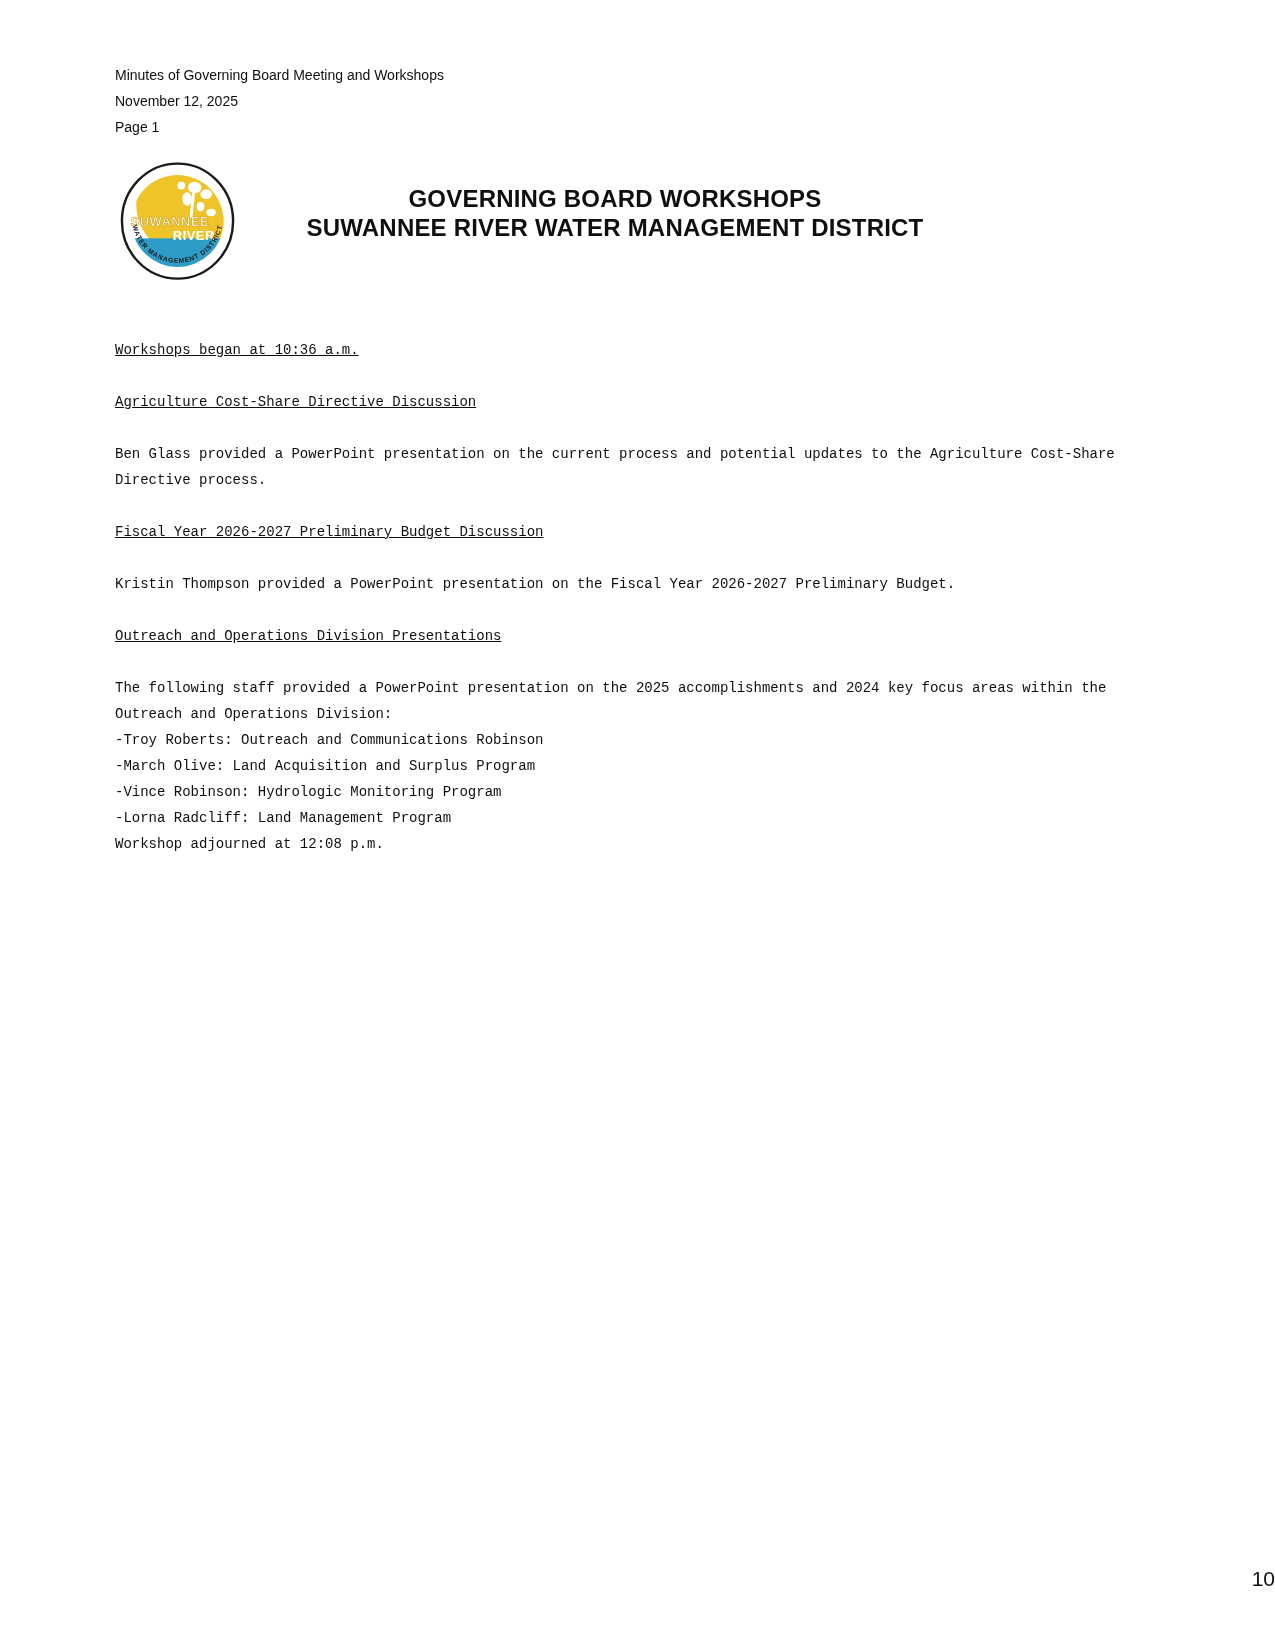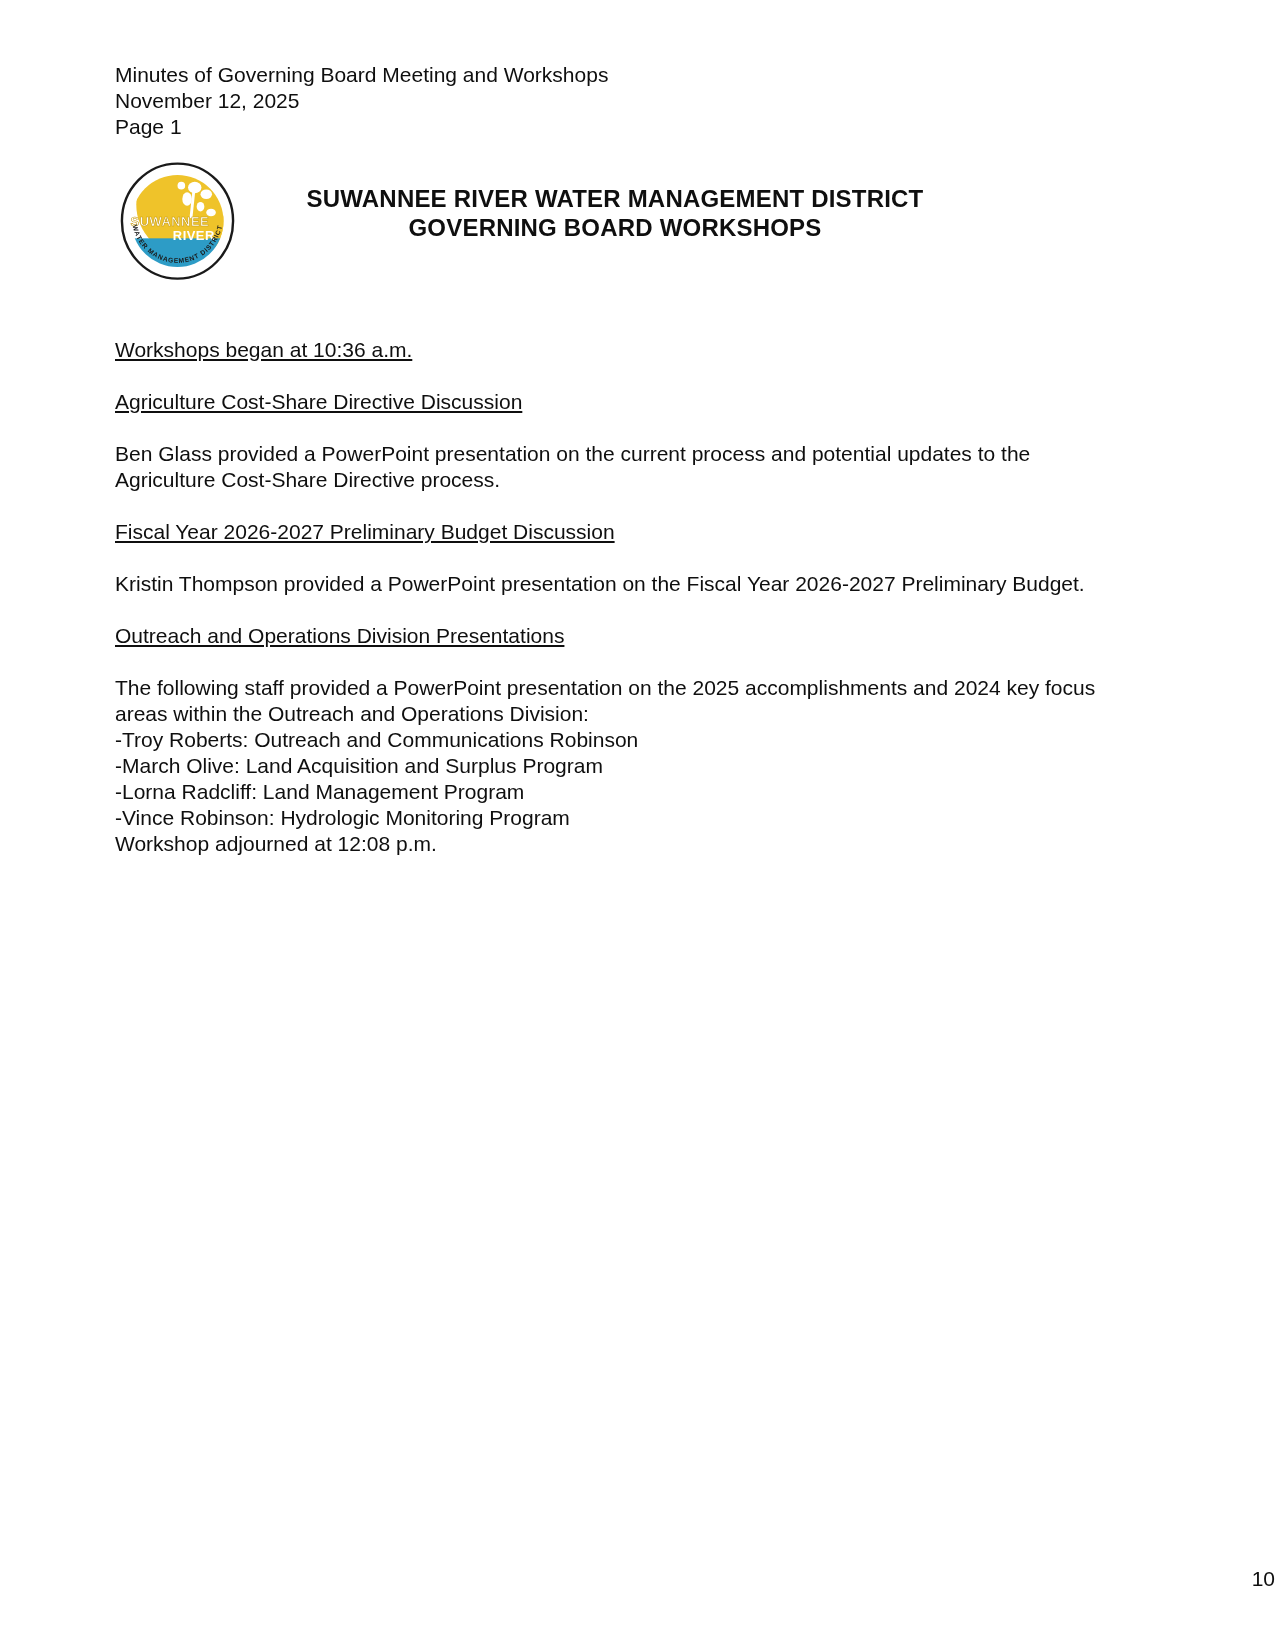--- a/index.html
+++ b/index.html
@@ -9,21 +9,21 @@
     background: #ffffff;
     color: #0f0f0f;
     font-family: "Liberation Sans", sans-serif;
     position: relative;
     overflow: hidden;
   }
   .doc-header {
     position: absolute;
     left: 115px;
     top: 62px;
-    font-size: 21px;
+    font-size: 14px;
     line-height: 26px;
   }
   .logo-title-row {
     position: absolute;
     left: 120px;
     top: 162px;
     display: flex;
     align-items: flex-start;
   }
   .seal {
@@ -38,22 +38,23 @@
     font-weight: bold;
     font-size: 24px;
     line-height: 29px;
     letter-spacing: 0.2px;
   }
   .doc-body {
     position: absolute;
     left: 115px;
     top: 337px;
     width: 1000px;
-    font-size: 21px;
+    font-size: 14px;
     line-height: 26px;
+    font-family: Liberation Mono, monospace;
   }
   .doc-body p { margin: 0; }
   .spacer-line { height: 26px; }
   .underlined { text-decoration: underline; }
   .list-line { margin: 0; }
   .closing-line { margin-top: 144px; }
   .page-number {
     position: absolute;
     left: 0;
     width: 100%;
@@ -104,22 +105,22 @@
       <ellipse cx="88" cy="77" rx="6" ry="3" fill="#EFC32A"></ellipse>
     </g>
 
     <text x="52" y="66" text-anchor="middle" font-family="Liberation Sans, sans-serif" font-size="13.5" font-weight="bold" fill="#ffffff" stroke="#c79a10" stroke-width="0.6" letter-spacing="0.5">SUWANNEE</text>
     <text x="77" y="81" text-anchor="middle" font-family="Liberation Sans, sans-serif" font-size="13.5" font-weight="bold" fill="#ffffff" letter-spacing="0.5">RIVER</text>
     <text font-family="Liberation Sans, sans-serif" font-size="7" font-weight="bold" fill="#1a1a1a" letter-spacing="0.8">
       <textPath href="#arcPath" startOffset="50%" text-anchor="middle">WATER MANAGEMENT DISTRICT</textPath>
     </text>
   </svg>
   <div class="title-block">
+    <div>GOVERNING BOARD WORKSHOPS</div>
     <div>SUWANNEE RIVER WATER MANAGEMENT DISTRICT</div>
-    <div>GOVERNING BOARD WORKSHOPS</div>
   </div>
 </div>
 
 <div class="doc-body">
   <p class="underlined">Workshops began at 10:36 a.m.</p>
 
   <div class="spacer-line"></div>
   <p class="underlined">Agriculture Cost-Share Directive Discussion</p>
   <div class="spacer-line"></div>
   <p>Ben Glass provided a PowerPoint presentation on the current process and potential updates to the Agriculture Cost-Share Directive process.</p>
@@ -128,19 +129,19 @@
   <p class="underlined">Fiscal Year 2026-2027 Preliminary Budget Discussion</p>
   <div class="spacer-line"></div>
   <p>Kristin Thompson provided a PowerPoint presentation on the Fiscal Year 2026-2027 Preliminary Budget.</p>
 
   <div class="spacer-line"></div>
   <p class="underlined">Outreach and Operations Division Presentations</p>
   <div class="spacer-line"></div>
   <p>The following staff provided a PowerPoint presentation on the 2025 accomplishments and 2024 key focus areas within the Outreach and Operations Division:</p>
   <p class="list-line">-Troy Roberts: Outreach and Communications Robinson</p>
   <p class="list-line">-March Olive: Land Acquisition and Surplus Program</p>
+  <p class="list-line">-Vince Robinson: Hydrologic Monitoring Program</p>
   <p class="list-line">-Lorna Radcliff: Land Management Program</p>
-  <p class="list-line">-Vince Robinson: Hydrologic Monitoring Program</p>
 
   <p class="closing-line">Workshop adjourned at 12:08 p.m.</p>
 </div>
 
 <div class="page-number">10</div>
 
 </body></html>

